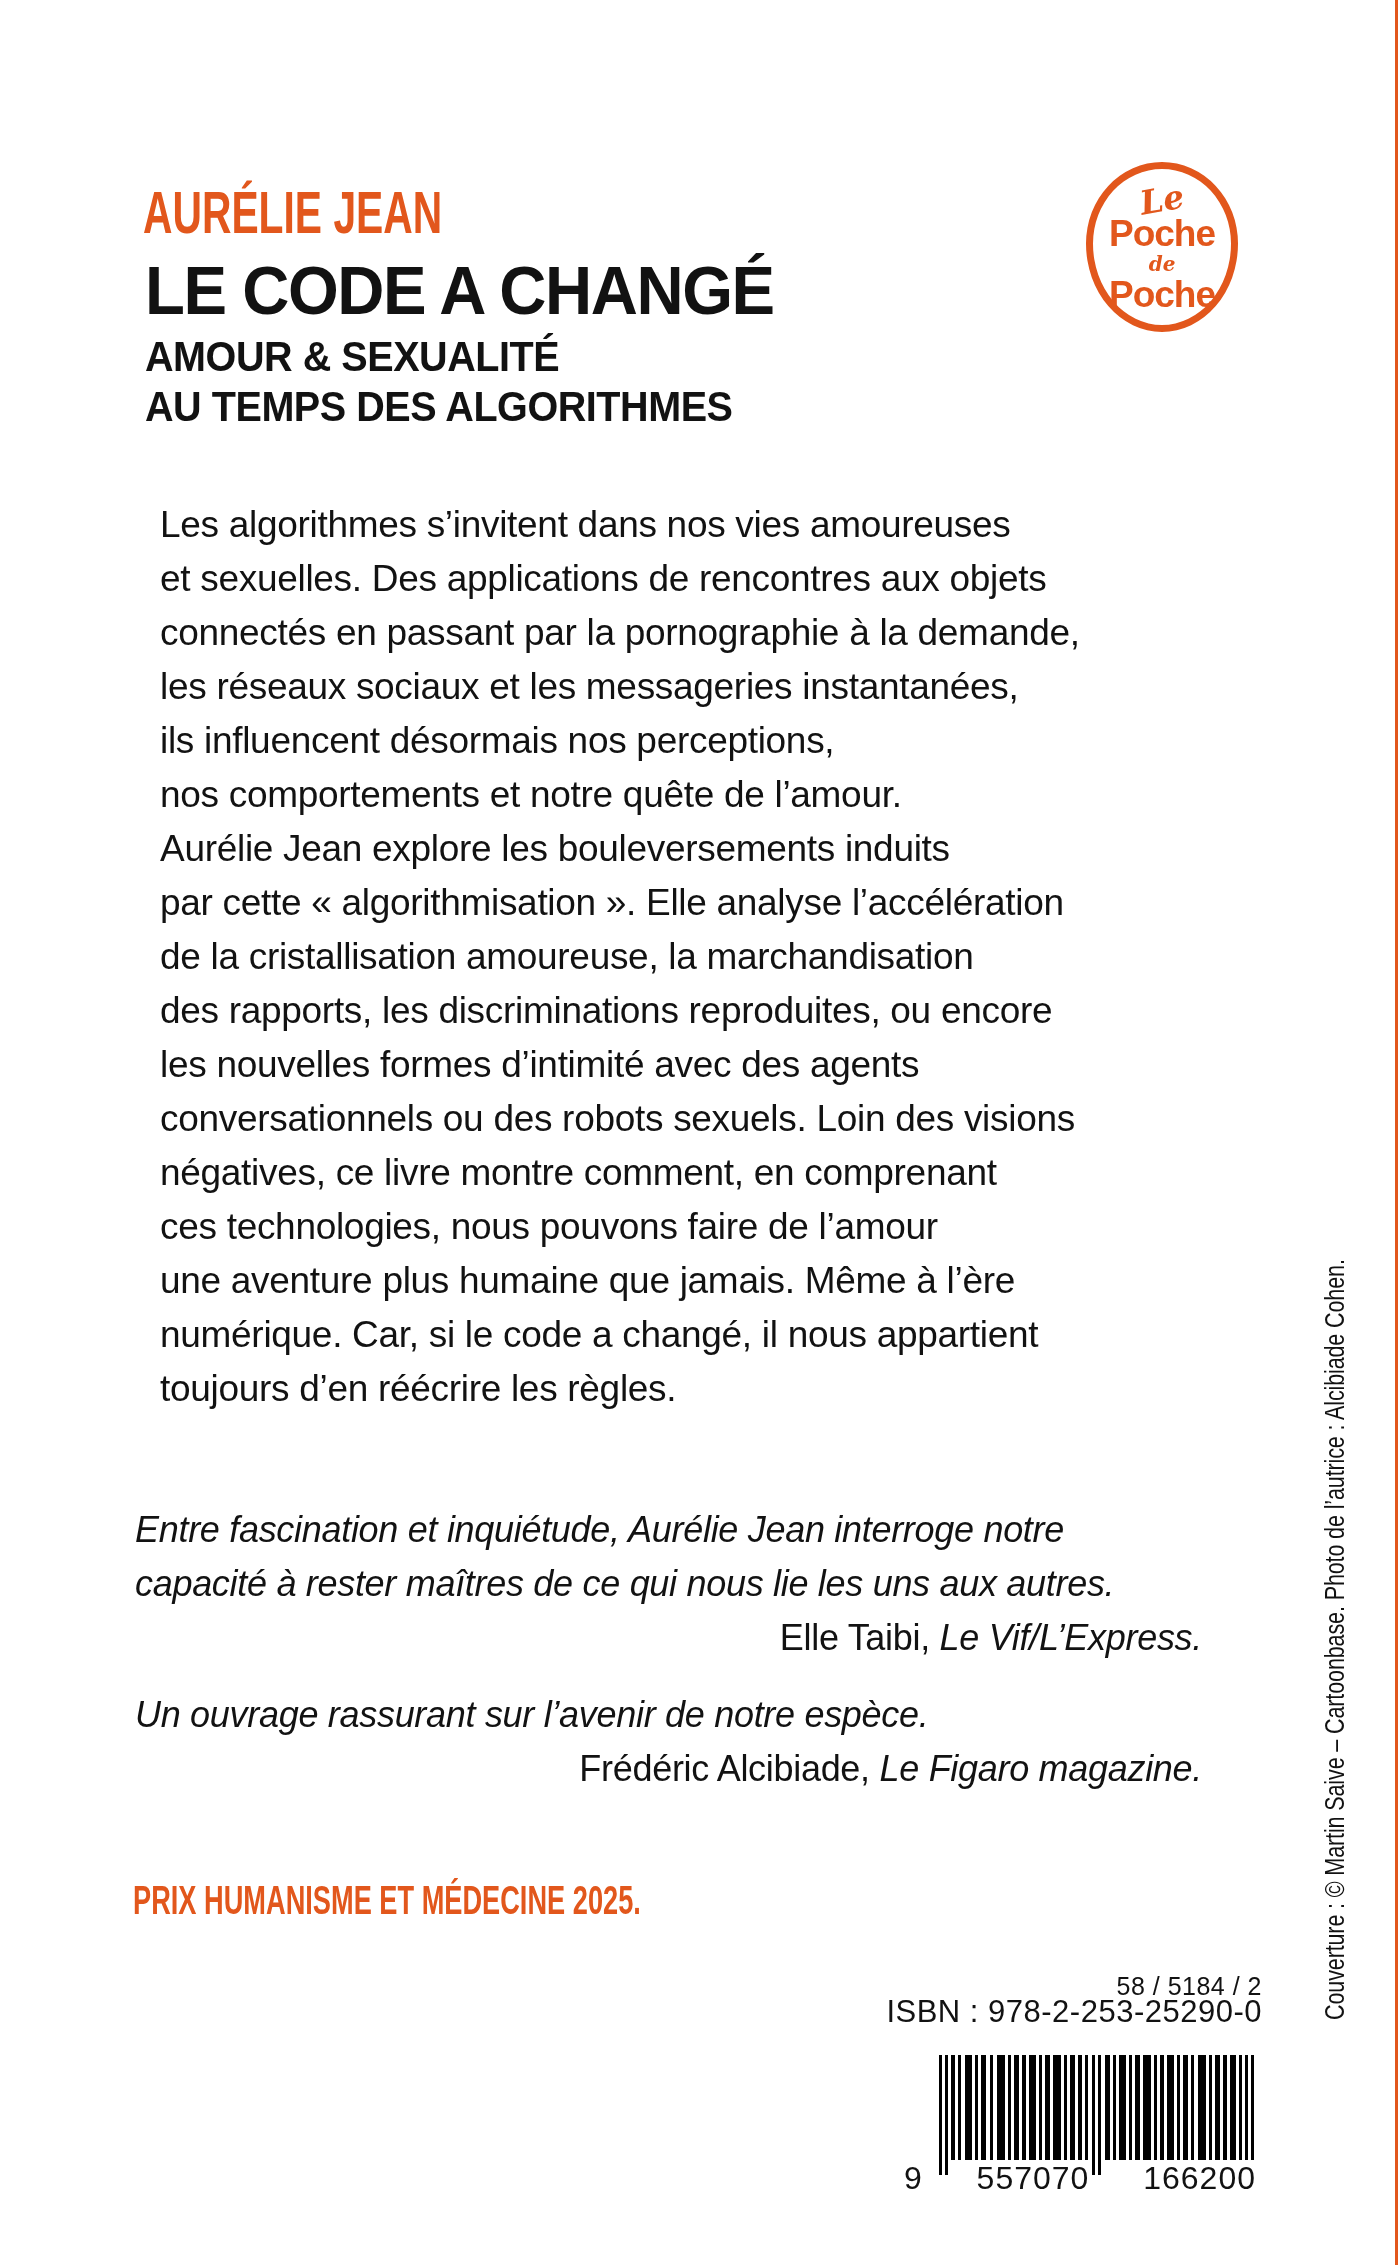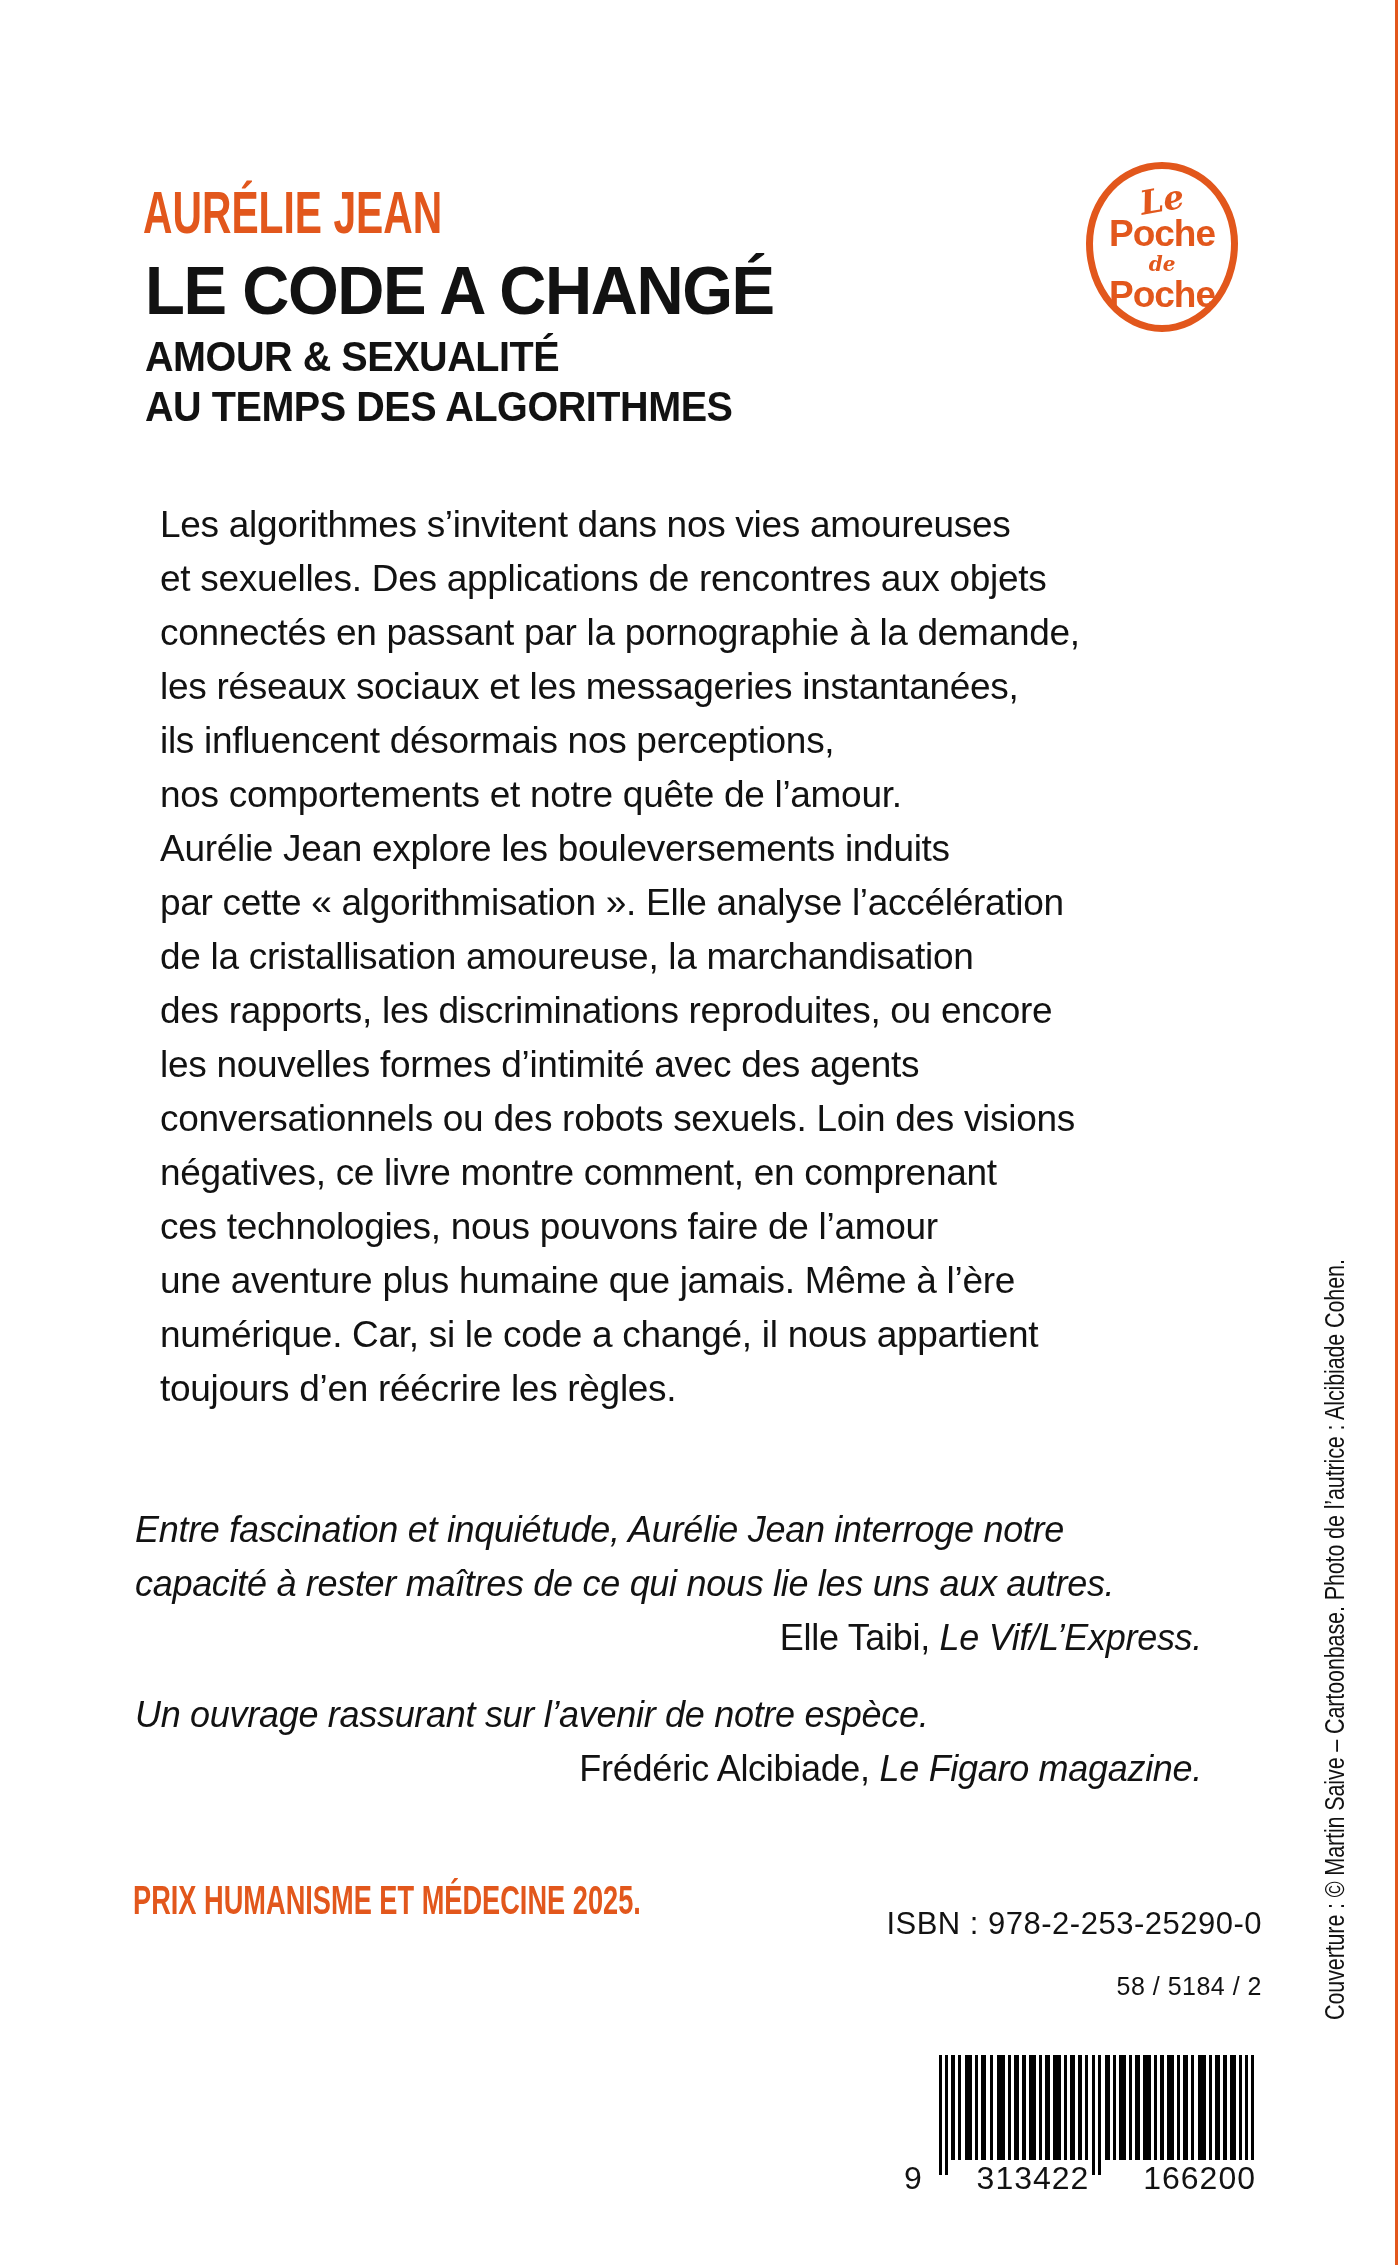--- a/index.html
+++ b/index.html
@@ -84,21 +84,21 @@
     white-space: nowrap;
     transform: scaleX(0.68); transform-origin: left top;
   }
 
   
   .edition {
     top: 1972px; right: 138px;
     font-size: 25px; letter-spacing: 0.5px; text-align: right;
   }
   .isbn {
-    top: 1906px; right: 138px;
+    top: 1994px; right: 138px;
     font-size: 31px; letter-spacing: 0.5px; text-align: right;
   }
   .barcode { left: 938px; top: 2055px; }
   .barcode rect { fill: #000; }
   .barcode-digits {
     left: 902px; top: 2160px; width: 356px;
     display: flex; justify-content: space-between;
     font-size: 32px; letter-spacing: 1px;
   }
   .barcode-digits span { background: #ffffff; padding: 0 2px; }
@@ -217,21 +217,21 @@
     <rect x="276" y="0" width="5" height="105"></rect>
       <rect x="284" y="0" width="4" height="105"></rect>
     <rect x="291" y="0" width="6" height="105"></rect>
       <rect x="300" y="0" width="3" height="105"></rect>
     <rect x="306" y="0" width="3" height="120"></rect>
       <rect x="312" y="0" width="3" height="120"></rect>
   </svg>
 
   <div class="abs barcode-digits">
     <span>9</span>
-    <span>313422</span>
+    <span>557070</span>
     <span>166200</span>
   </div>
 
   <div class="abs credits">Couverture : © Martin Saive – Cartoonbase. Photo de l’autrice : Alcibiade Cohen.</div>
 
   <div class="abs edge-stripe"></div>
 
 </div>
 
 </body></html>

